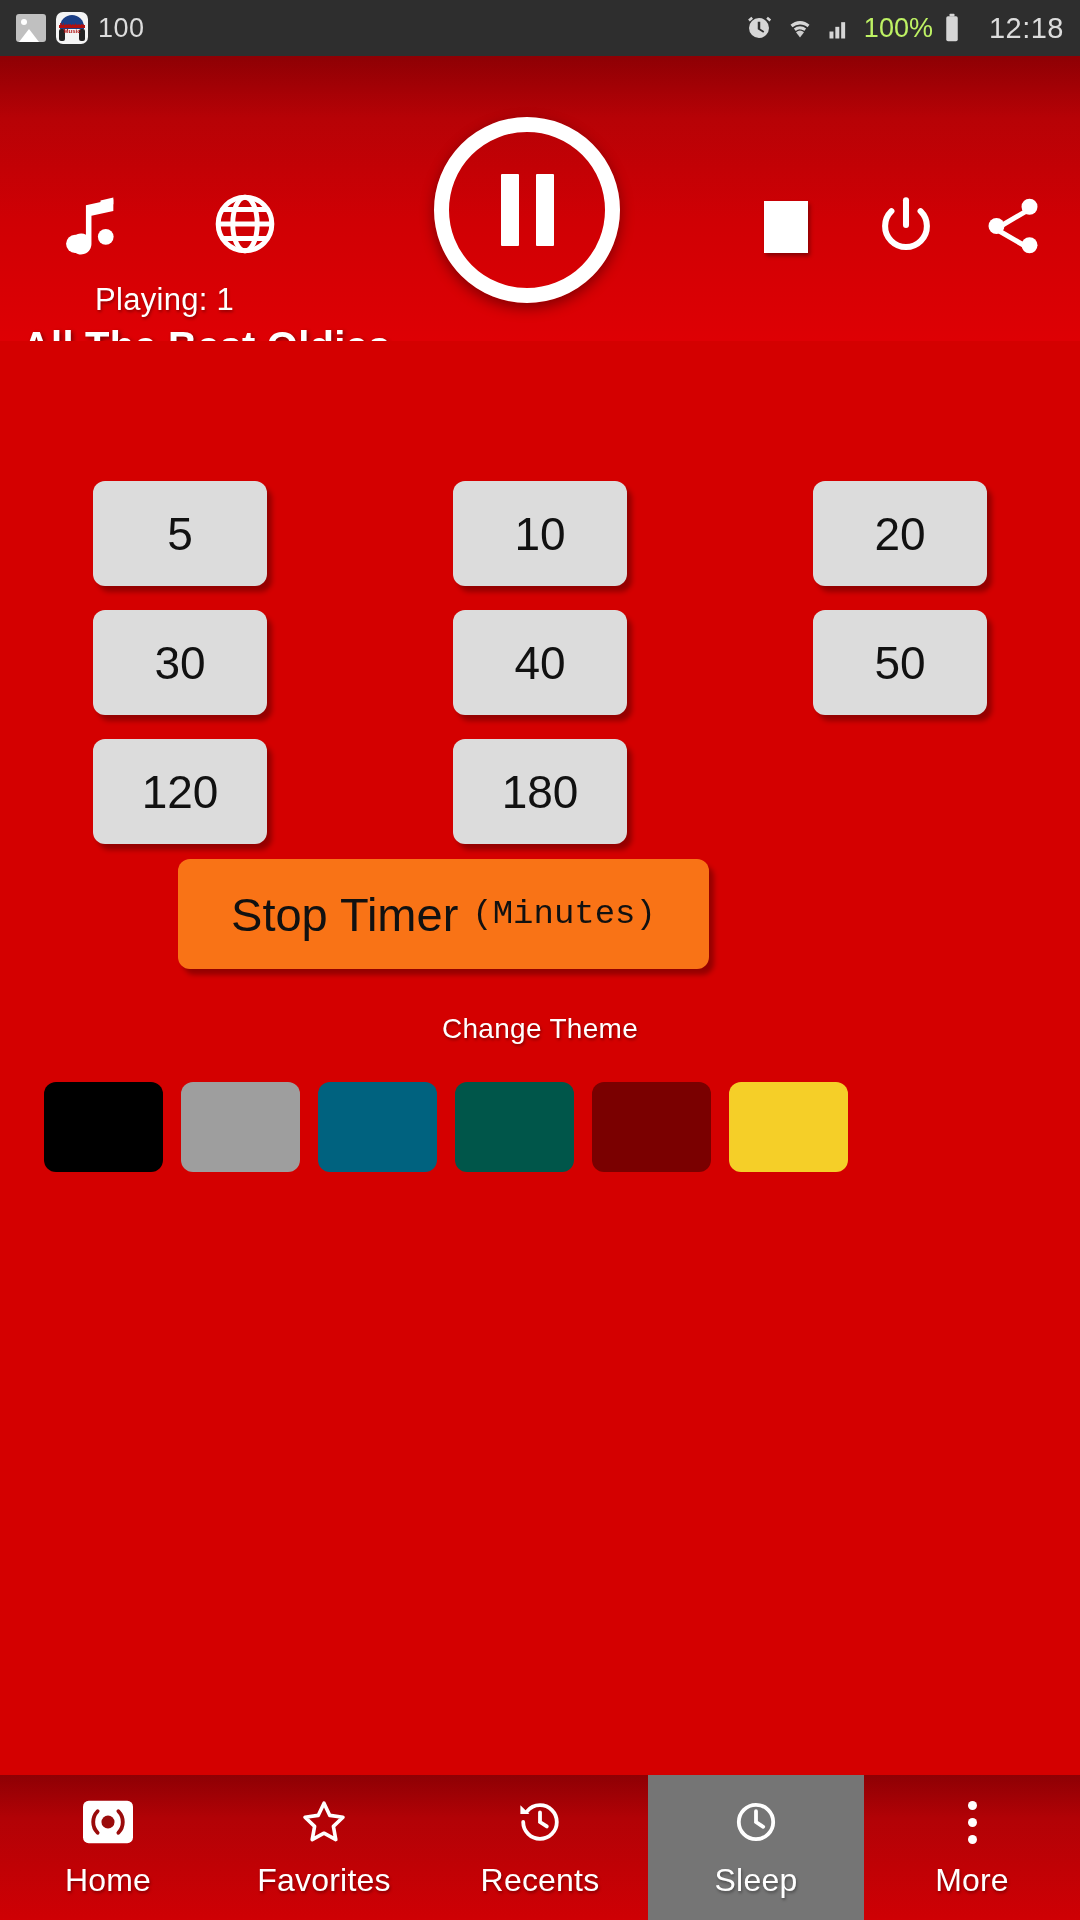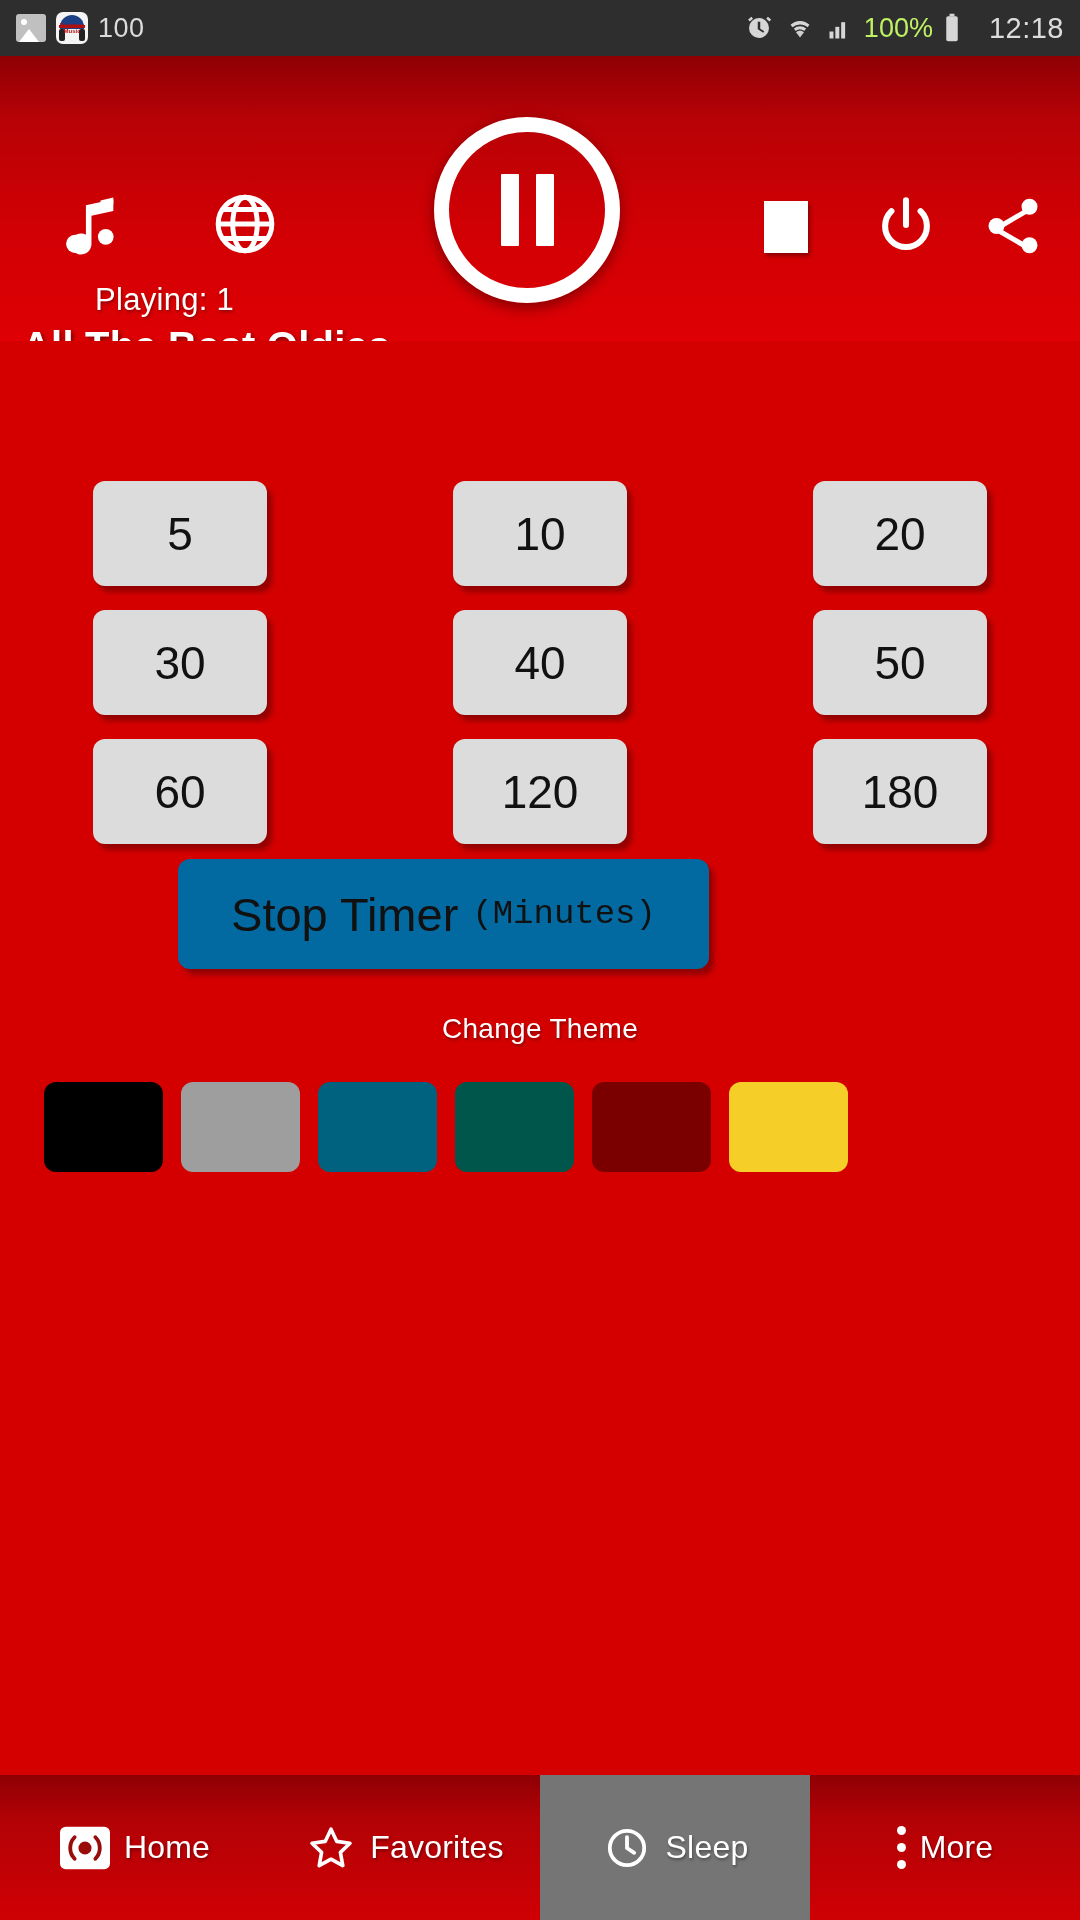--- a/index.html
+++ b/index.html
@@ -115,21 +115,21 @@
     display:flex;align-items:center;justify-content:center;
     font-family:"Liberation Sans",sans-serif;
     font-size:46px;color:#111111;
     box-shadow:5px 6px 5px rgba(0,0,0,.30);
     cursor:pointer;padding:0;
   }
 
   .stoptimer{
     position:absolute;top:518px;left:178px;
     width:531px;height:110px;
-    background:#0369a1;border-radius:12px;border:none;
+    background:#f97316;border-radius:12px;border:none;
     display:flex;align-items:center;justify-content:center;
     box-shadow:5px 6px 5px rgba(0,0,0,.30);
     cursor:pointer;padding:0;
   }
   .stoptimer .big{font-size:47px;color:#111;font-family:"Liberation Sans",sans-serif;}
   .stoptimer .small{font-size:34px;color:#111;margin-left:14px;font-family:Liberation Mono, monospace;}
 
   .theme-title{
     position:absolute;top:672px;left:0;width:1080px;text-align:center;
     color:#ffffff;font-size:28px;letter-spacing:.3px;
@@ -144,21 +144,21 @@
   }
 
   
   .bottomnav{
     position:absolute;left:0;bottom:0;width:1080px;height:145px;
     background:linear-gradient(180deg,#8e0004 0%,#b20206 30%,#cf0004 100%);
     display:flex;
   }
   .navitem{
     flex:1 1 0;position:relative;
-    display:flex;flex-direction:row;align-items:center;justify-content:center;
+    display:flex;flex-direction:column;align-items:center;justify-content:center;
     gap:14px;cursor:pointer;
   }
   .navitem.active{background:#757575;}
   .navitem .lbl{
     color:#ffffff;font-size:32px;letter-spacing:.2px;
     text-shadow:1px 2px 3px rgba(0,0,0,.35);
   }
   .navicon{height:52px;display:flex;align-items:center;justify-content:center;}
   .dots{display:flex;flex-direction:column;gap:8px;align-items:center;}
   .dots i{width:9px;height:9px;border-radius:50%;background:#fff;display:block;}
@@ -267,21 +267,20 @@
 
   <div class="content">
 
     <div class="grid">
       <button class="tbtn">5</button>
       <button class="tbtn">10</button>
       <button class="tbtn">20</button>
       <button class="tbtn">30</button>
       <button class="tbtn">40</button>
       <button class="tbtn">50</button>
-      <button class="tbtn">60</button>
       <button class="tbtn">120</button>
       <button class="tbtn">180</button>
     </div>
 
     <button class="stoptimer">
       <span class="big">Stop Timer</span>
       <span class="small">(Minutes)</span>
     </button>
 
     <div class="theme-title">Change Theme</div>
@@ -312,20 +311,30 @@
 
     <div class="navitem">
       <div class="navicon">
         <svg width="50" height="48" viewBox="0 0 24 24" fill="none" stroke="#ffffff" stroke-width="1.8" stroke-linejoin="round">
           <path d="M12 2.6l2.9 6.1 6.6.9-4.8 4.6 1.2 6.6L12 17.6 6.1 20.8l1.2-6.6-4.8-4.6 6.6-.9z"></path>
         </svg>
       </div>
       <div class="lbl">Favorites</div>
     </div>
 
+    <div class="navitem">
+      <div class="navicon">
+        <svg width="50" height="48" viewBox="0 0 24 24" fill="none" stroke="#ffffff" stroke-width="1.9" stroke-linecap="round">
+          <path d="M3.6 12a8.4 8.4 0 108.4-8.4 8.4 8.4 0 00-6.6 3.2"></path>
+          <polyline points="2.2,3.6 2.2,8.0 6.7,8.0" fill="#ffffff" stroke="none"></polyline>
+          <polyline points="12,7.2 12,12 15.4,14.2"></polyline>
+        </svg>
+      </div>
+      <div class="lbl">Recents</div>
+    </div>
 
     <div class="navitem active">
       <div class="navicon">
         <svg width="50" height="48" viewBox="0 0 24 24" fill="none" stroke="#ffffff" stroke-width="1.9" stroke-linecap="round">
           <circle cx="12" cy="12" r="8.6"></circle>
           <polyline points="12,6.6 12,12 15.6,14.4"></polyline>
         </svg>
       </div>
       <div class="lbl">Sleep</div>
     </div>

